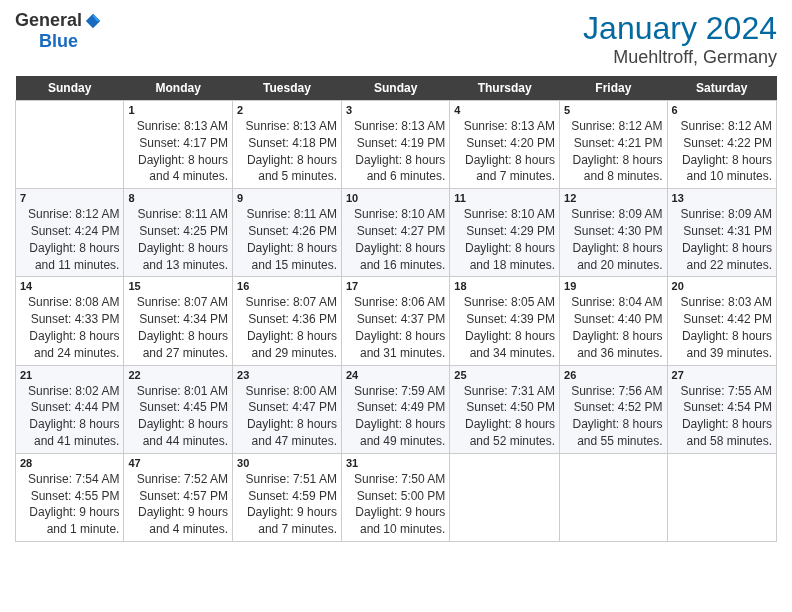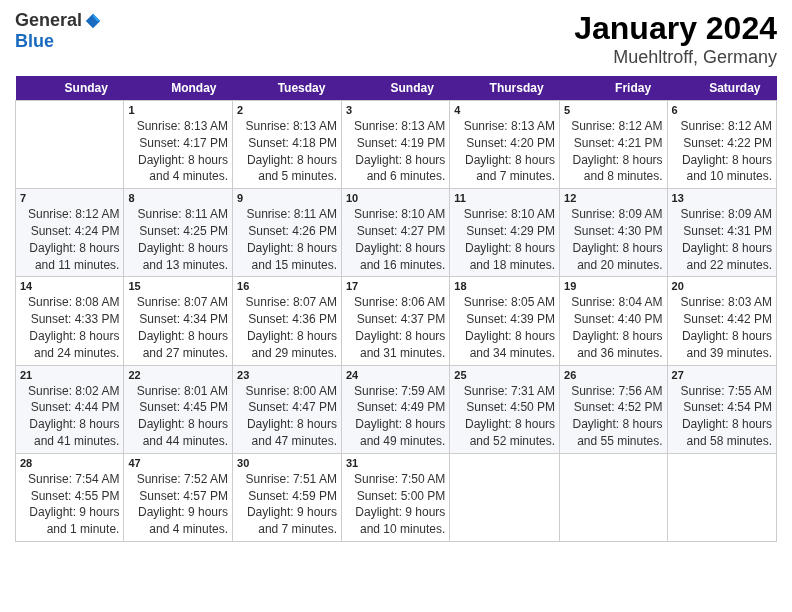--- a/index.html
+++ b/index.html
@@ -18,21 +18,21 @@
     }
     .header {
       display: flex;
       justify-content: space-between;
       align-items: flex-start;
       margin-bottom: 8px;
     }
     .logo {
       display: flex;
       flex-direction: column;
-      align-items: flex-start;
+      align-items: center;
     }
     .logo-text {
       display: flex;
       align-items: center;
       gap: 0;
     }
     .logo-general {
       font-size: 18px;
       font-weight: bold;
       color: #333;
@@ -45,37 +45,37 @@
     .logo-icon {
       width: 18px;
       height: 18px;
       margin-left: 2px;
     }
     .title-area {
       text-align: right;
     }
     .month-title {
       font-size: 32px;
-      font-weight: bold;
-      color: #000000;
+      font-weight: normal;
+      color: #0369a1;
     }
     .location {
       font-size: 18px;
       color: #444;
     }
     .calendar {
       width: 100%;
       border-collapse: collapse;
       font-size: 10.5px;
     }
     .calendar th {
-      background: #4c1d95;
+      background: #404040;
       color: #fff;
       padding: 5px 16px;
-      text-align: right;
+      text-align: center;
       font-size: 12px;
       font-weight: bold;
     }
     .calendar td {
       border: 1px solid #ccc;
       vertical-align: top;
       padding: 3px 4px;
       width: 113px;
       height: 80px;
       background: #fff;

